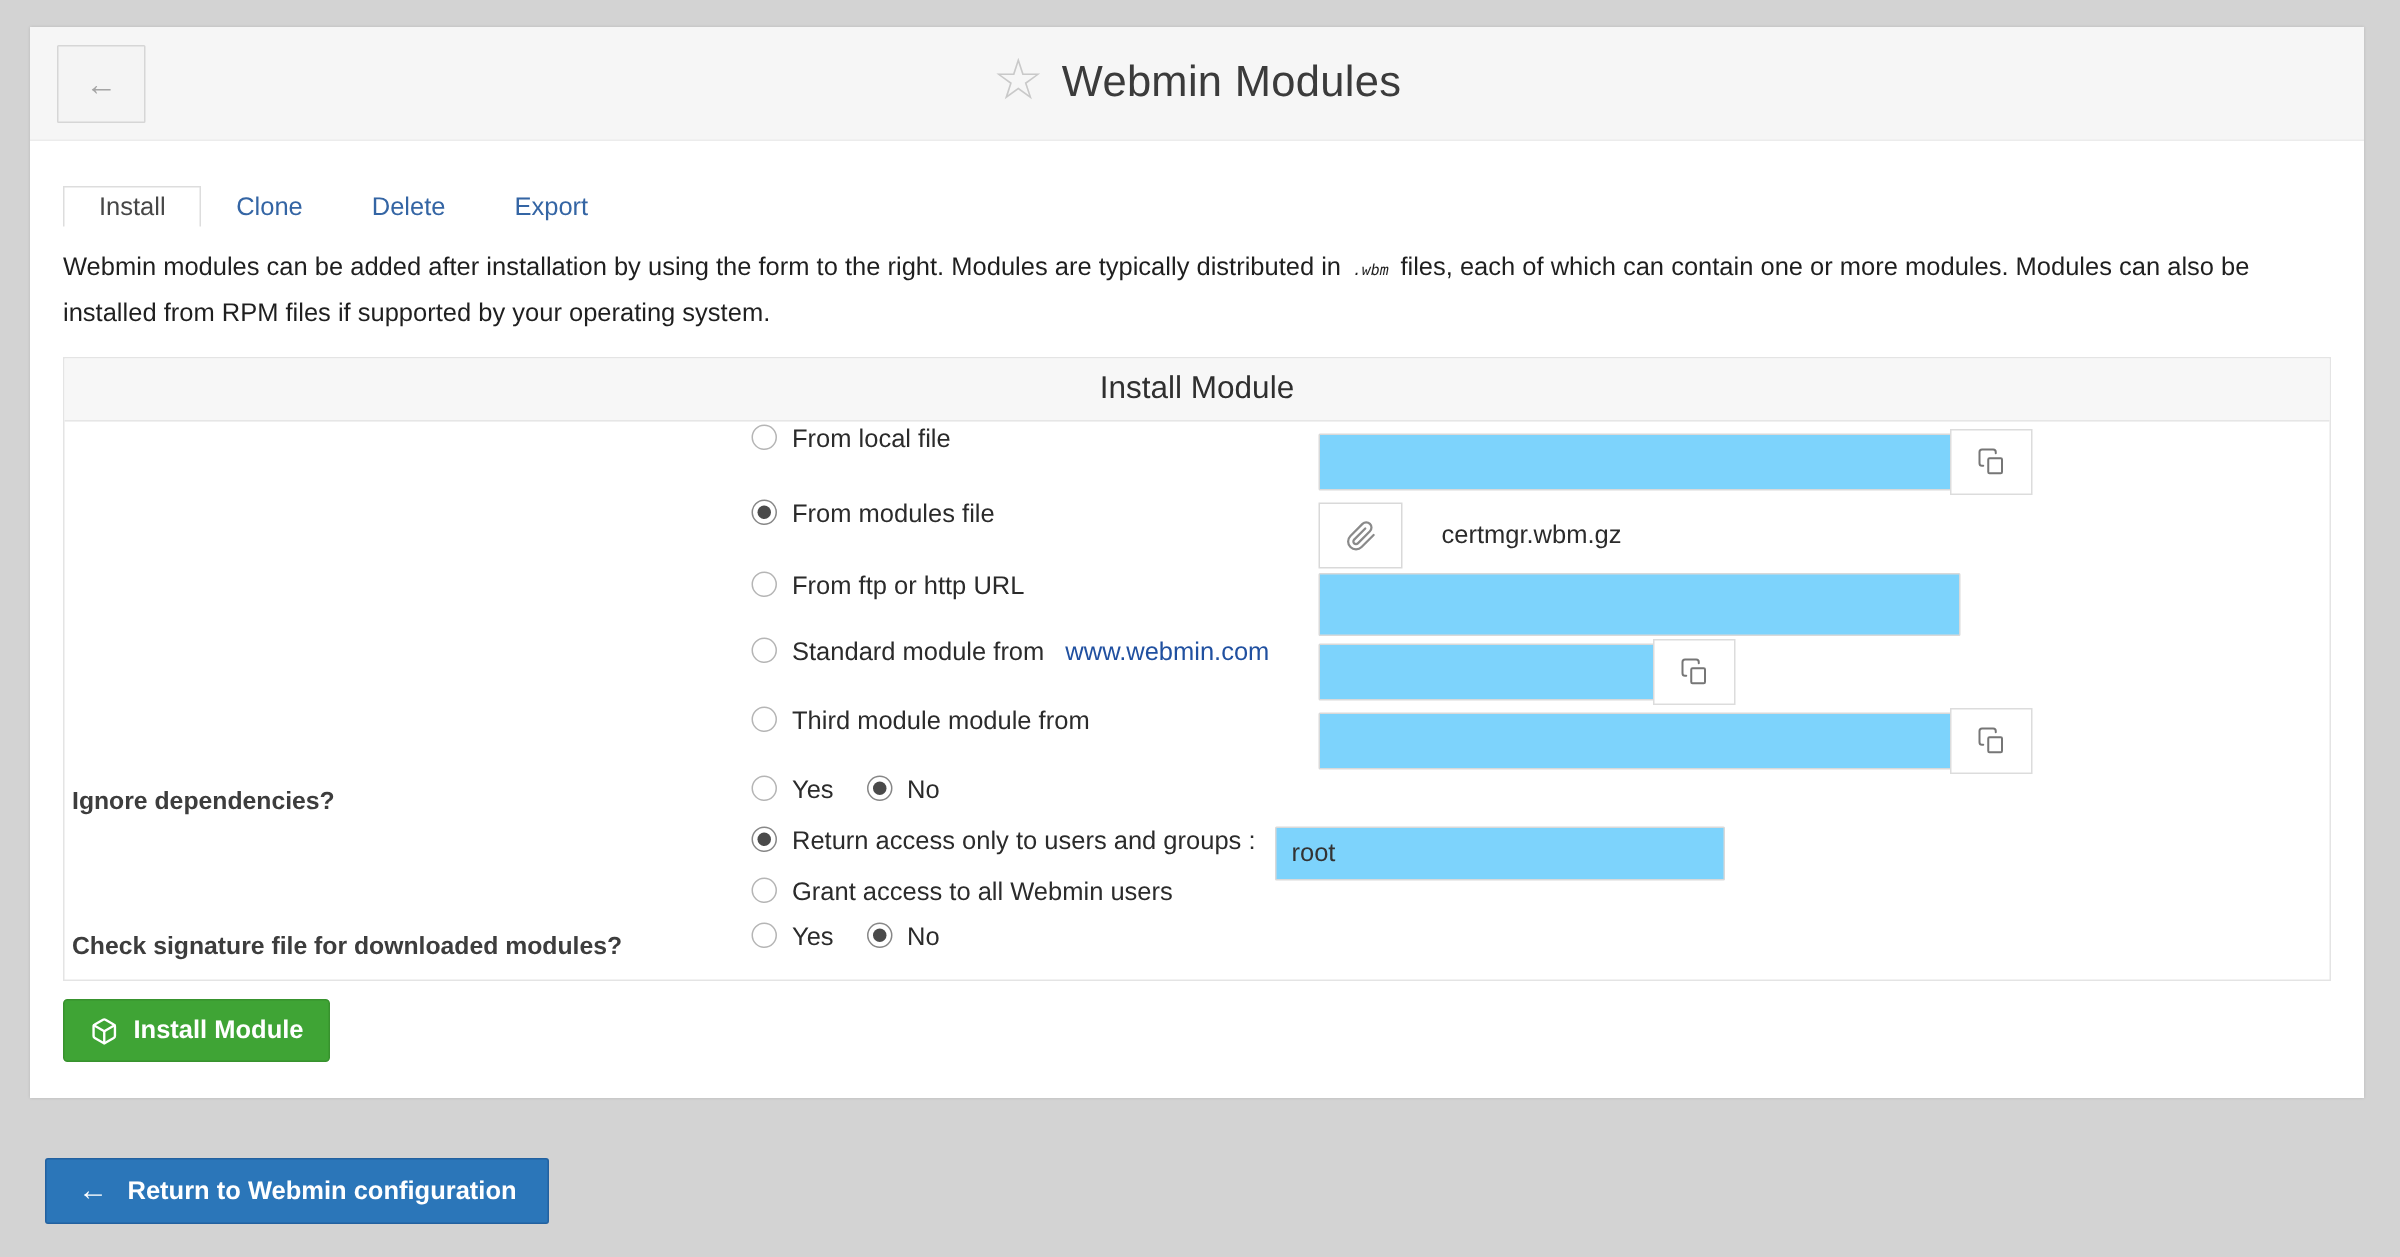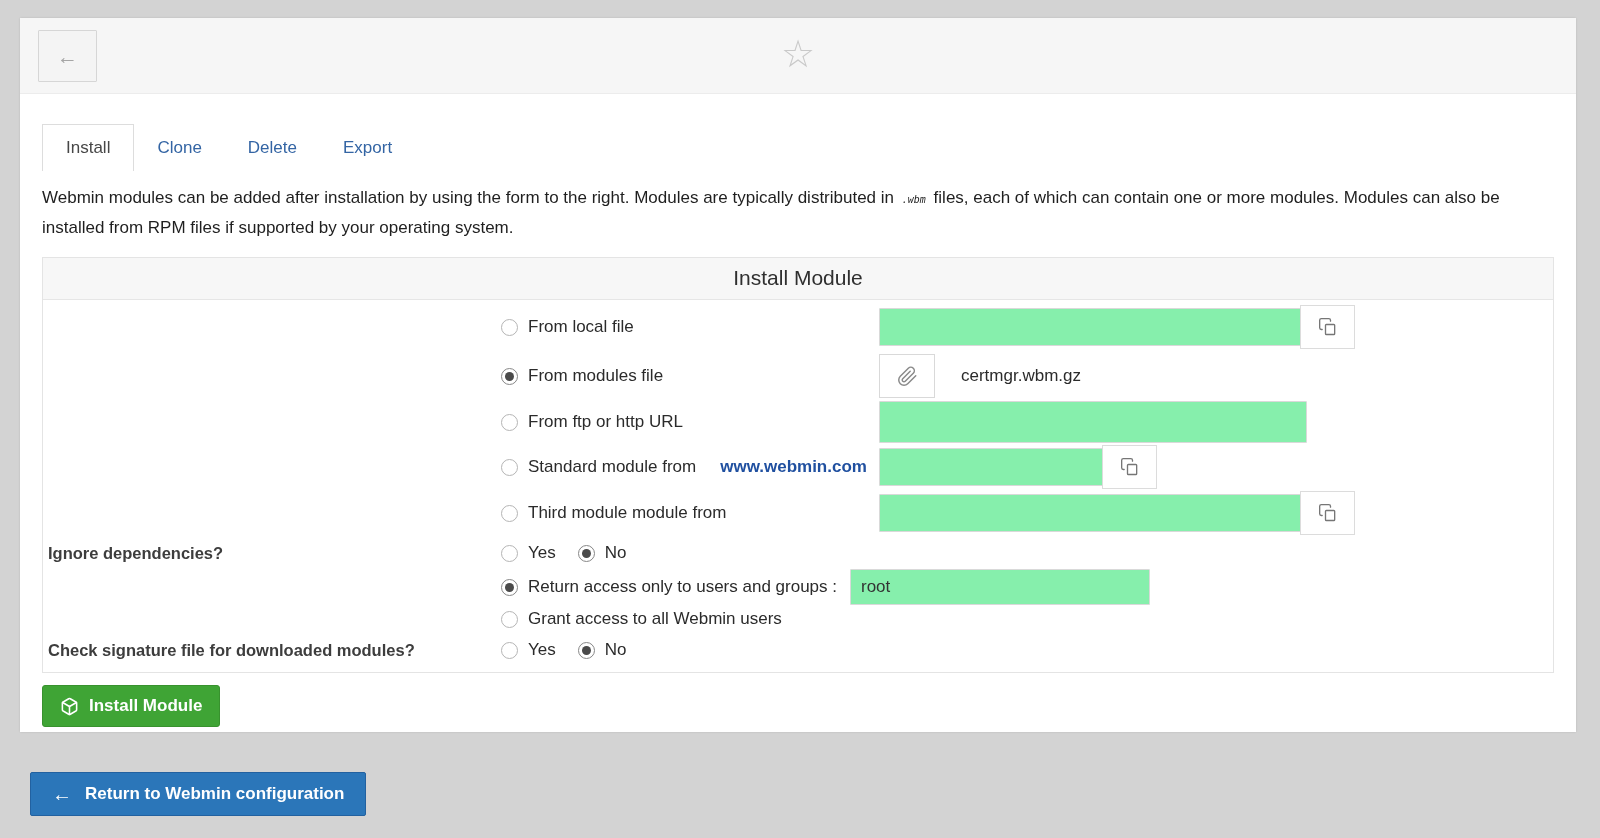--- a/index.html
+++ b/index.html
@@ -17,66 +17,66 @@
   .back-btn .glyph{font-size:21px;color:#a5a5a5;font-weight:bold;line-height:1;}
   .title-wrap{position:absolute;left:0;right:0;top:0;height:75px;
     display:flex;align-items:center;justify-content:center;gap:12px;}
   .star{font-size:38px;color:#c9c9c9;line-height:1;margin-top:-4px;cursor:pointer;}
   .page-title{font-size:29px;color:#3b3b3b;letter-spacing:.2px;}
 
   .content{padding:0 22px;}
 
   
   .tabs{margin-top:30px;display:flex;align-items:flex-end;}
-  .tab{padding:13px 23px;font-size:17px;color:#3465a4;cursor:pointer;}
+  .tab{padding:3px 23px;font-size:17px;color:#3465a4;cursor:pointer;}
   .tab.active{color:#474747;background:#fff;border:1px solid #dddddd;border-bottom:none;}
 
   
   .desc{margin-top:13px;font-size:17px;line-height:28px;color:#1f1f1f;}
   .desc code{font-family:"DejaVu Sans Mono",monospace;font-style:italic;
     font-size:10px;padding:0 3px;}
 
   
   .panel{margin-top:15px;border:1px solid #e4e4e4;}
   .panel-hdr{background:#f7f7f7;border-bottom:1px solid #e6e6e6;text-align:center;
     font-size:21px;color:#2f2f2f;padding:8px 0 9px;}
   .form-grid{display:grid;grid-template-columns:458px 1fr;
     grid-template-rows:50px 48px 44px 46px 46px 34px 34px 30px 32px;
     padding:2px 0 6px;}
   .flabel{grid-column:1;display:flex;align-items:center;padding-left:5px;
     font-weight:bold;font-size:16.5px;color:#3d3d3d;}
   .lab1{grid-row:1/6}.lab2{grid-row:6}.lab3{grid-row:7/9}.lab4{grid-row:9}
-  .ctrl{grid-column:2;display:flex;align-items:center;position:relative;}
+  .ctrl{grid-column:2;display:flex;position:relative;}
   .r1{grid-row:1}.r2{grid-row:2}.r3{grid-row:3}.r4{grid-row:4}.r5{grid-row:5}
   .r6{grid-row:6}.r7{grid-row:7}.r8{grid-row:8}.r9{grid-row:9}
 
   .radio{width:17px;height:17px;border-radius:50%;border:1px solid #b5b5b5;
     background:#fff;display:inline-block;flex:none;box-sizing:border-box;
     position:relative;cursor:pointer;}
   .radio.checked{border-color:#878787;}
   .radio.checked::after{content:"";position:absolute;left:3px;top:3px;right:3px;bottom:3px;
     border-radius:50%;background:#4a4a4a;}
   .opt-label{font-size:17px;color:#2b2b2b;margin-left:10px;cursor:pointer;}
   .gap2{margin-left:22px;}
 
   .abs{position:absolute;left:378px;top:50%;transform:translateY(-50%);}
   .igroup{display:flex;align-items:center;}
-  .tinput{height:38px;border:1px solid #d9d9d9;border-radius:1px;background:#86efac;
+  .tinput{height:38px;border:1px solid #d9d9d9;border-radius:1px;background:#7dd3fc;
     font:17px "Liberation Sans",sans-serif;color:#333;padding:0 10px;box-sizing:border-box;}
   .w-main{width:422px;}
   .w-url{width:428px;height:42px;}
   .w-std{width:224px;}
   .w-users{width:300px;height:36px;margin-left:13px;}
   .chooser{width:55px;height:44px;border:1px solid #dcdcdc;background:#fff;
     display:flex;align-items:center;justify-content:center;cursor:pointer;
     margin-left:-1px;padding:0;}
   .upload-btn{width:56px;height:44px;border:1px solid #d9d9d9;background:#fff;
     display:flex;align-items:center;justify-content:center;cursor:pointer;padding:0;}
   .filename{font-size:17px;color:#2b2b2b;margin-left:26px;}
-  .weblink{font-size:17px;font-weight:bold;color:#2050a0;margin-left:24px;
+  .weblink{font-size:17px;font-weight:normal;color:#2050a0;margin-left:14px;
     text-decoration:none;cursor:pointer;}
 
   .btn-install{display:inline-flex;align-items:center;gap:10px;margin-top:12px;
     background:#3fa435;border:1px solid #38922e;border-radius:3px;
     padding:10px 17px;color:#fff;font-size:17px;font-weight:bold;cursor:pointer;}
   .btn-return{position:absolute;left:30px;top:772px;
     display:inline-flex;align-items:center;gap:13px;
     background:#2b76b9;border:1px solid #2261a0;border-radius:2px;
     padding:11px 21px;color:#fff;font-size:17px;font-weight:bold;cursor:pointer;}
   .btn-return .glyph{font-size:20px;font-weight:bold;line-height:1;}
@@ -86,20 +86,21 @@
 <body>
 
 <div class="card">
 
   <div class="hdr">
     <div class="back-btn">
       <span class="glyph">←</span>
     </div>
     <div class="title-wrap">
       <span class="star">☆</span>
+      <span class="page-title">Webmin Modules</span>
     </div>
   </div>
 
   <div class="content">
 
     
     <div class="tabs">
       <div class="tab active">Install</div>
       <div class="tab">Clone</div>
       <div class="tab">Delete</div>

